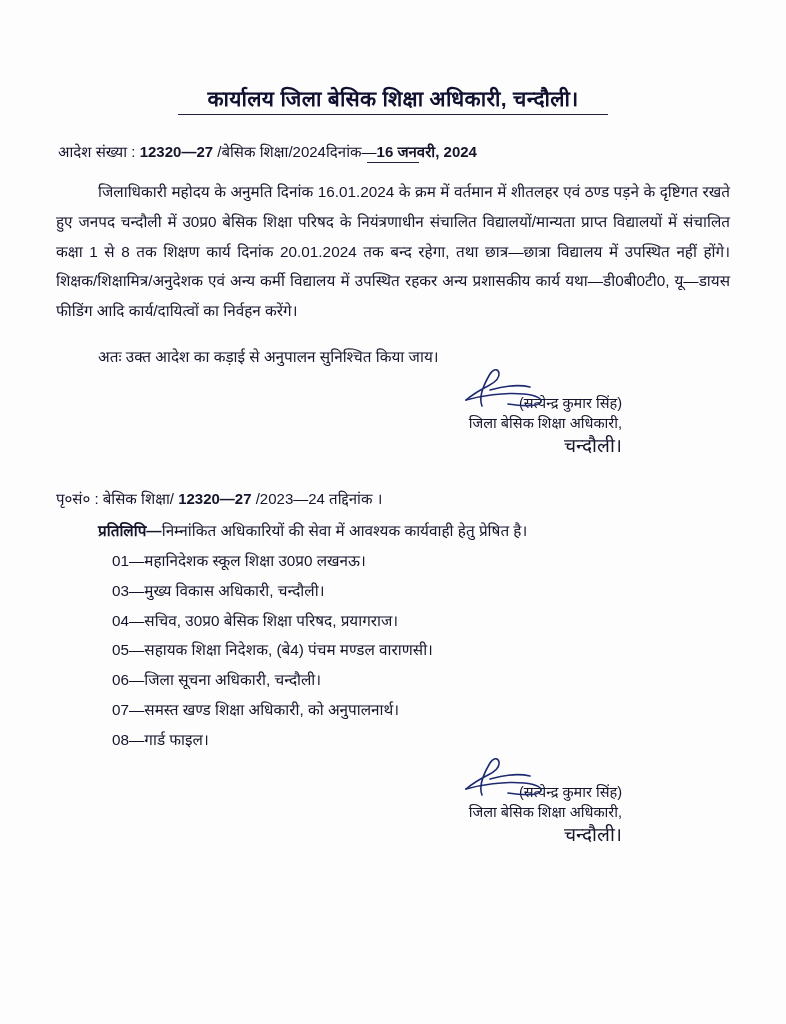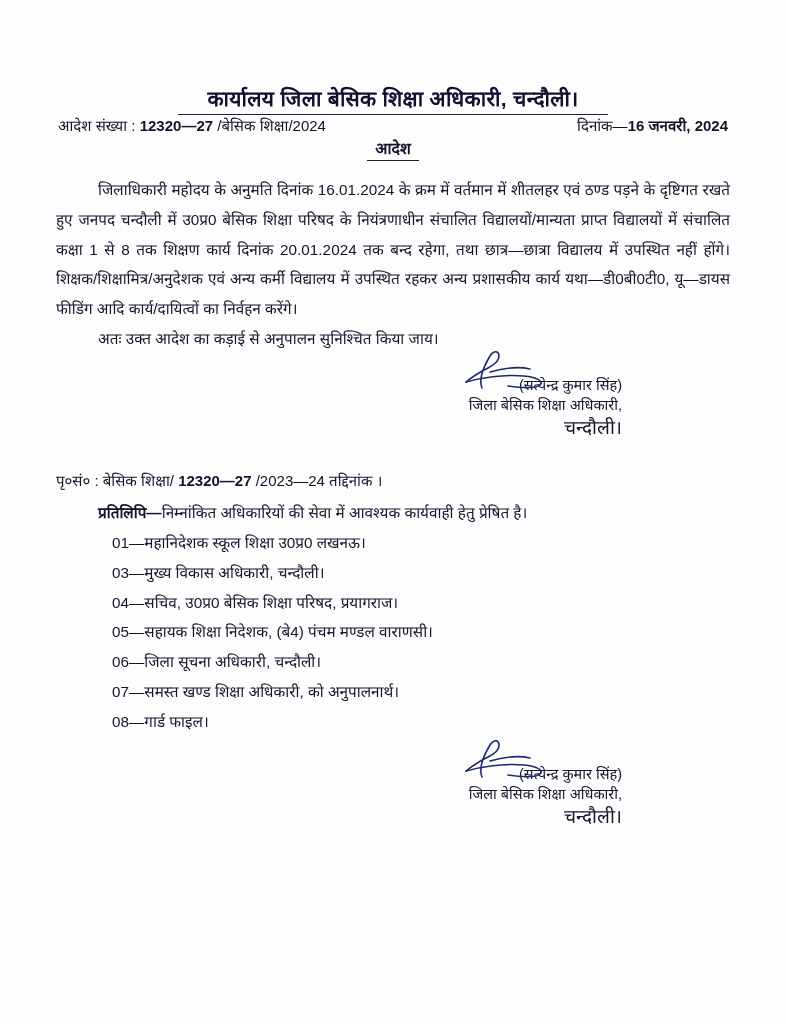--- a/index.html
+++ b/index.html
@@ -31,25 +31,24 @@
     color: #101030;
   }
   .title-underline {
     width: 430px;
     height: 1px;
     background: #20203c;
     margin: 2px auto 0 auto;
   }
   .meta-row {
     display: flex;
-    justify-content: space-between;
     align-items: baseline;
+    margin-top: 26px;
     font-size: 15px;
     padding: 0 2px;
-    gap: 36px;
   }
   .meta-left, .meta-right {
     white-space: nowrap;
   }
   .bold {
     font-weight: 700;
   }
   .order-heading {
     text-align: center;
     font-size: 16px;
@@ -67,21 +66,21 @@
     font-size: 15.3px;
     line-height: 1.95;
     text-align: justify;
     text-justify: inter-word;
   }
   .indent {
     display: inline-block;
     width: 42px;
   }
   .para-2 {
-    margin-top: 0;
+    margin-top: 16px;
   }
   .sign-block {
     margin-top: 20px;
     text-align: right;
     position: relative;
     padding-right: 108px;
   }
   .sign-scribble {
     position: absolute;
     right: 160px;
@@ -146,21 +145,20 @@
     <div class="meta-left">
       <span>आदेश संख्या :</span>
       <span class="bold">12320—27</span>
       <span>/बेसिक शिक्षा/2024</span>
     </div>
     <div class="meta-right">
       <span>दिनांक—</span><span class="bold">16 जनवरी, 2024</span>
     </div>
   </div>
 
-  <div class="order-heading">आदेश</div>
   <div class="order-heading-underline"></div>
 
   <div class="body-block">
     <div><span class="indent"></span><span>जिलाधिकारी महोदय के अनुमति दिनांक 16.01.2024 के क्रम में वर्तमान में शीतलहर एवं ठण्ड पड़ने के दृष्टिगत रखते हुए जनपद चन्दौली में उ0प्र0 बेसिक शिक्षा परिषद के नियंत्रणाधीन संचालित विद्यालयों/मान्यता प्राप्त विद्यालयों में संचालित कक्षा 1 से 8 तक शिक्षण कार्य दिनांक 20.01.2024 तक बन्द रहेगा, तथा छात्र—छात्रा विद्यालय में उपस्थित नहीं होंगे। शिक्षक/शिक्षामित्र/अनुदेशक एवं अन्य कर्मी विद्यालय में उपस्थित रहकर अन्य प्रशासकीय कार्य यथा—डी0बी0टी0, यू—डायस फीडिंग आदि कार्य/दायित्वों का निर्वहन करेंगे।</span></div>
     <div class="para-2"><span class="indent"></span><span>अतः उक्त आदेश का कड़ाई से अनुपालन सुनिश्चित किया जाय।</span></div>
   </div>
 
   <div class="sign-block">
     <svg class="sign-scribble" viewBox="0 0 150 44">
       <path class="scribble-path" d="M62 40 C58 30, 64 18, 70 8 C73 3, 78 2, 79 7 C80 13, 74 17, 68 20 C60 24, 52 29, 46 34"></path>

